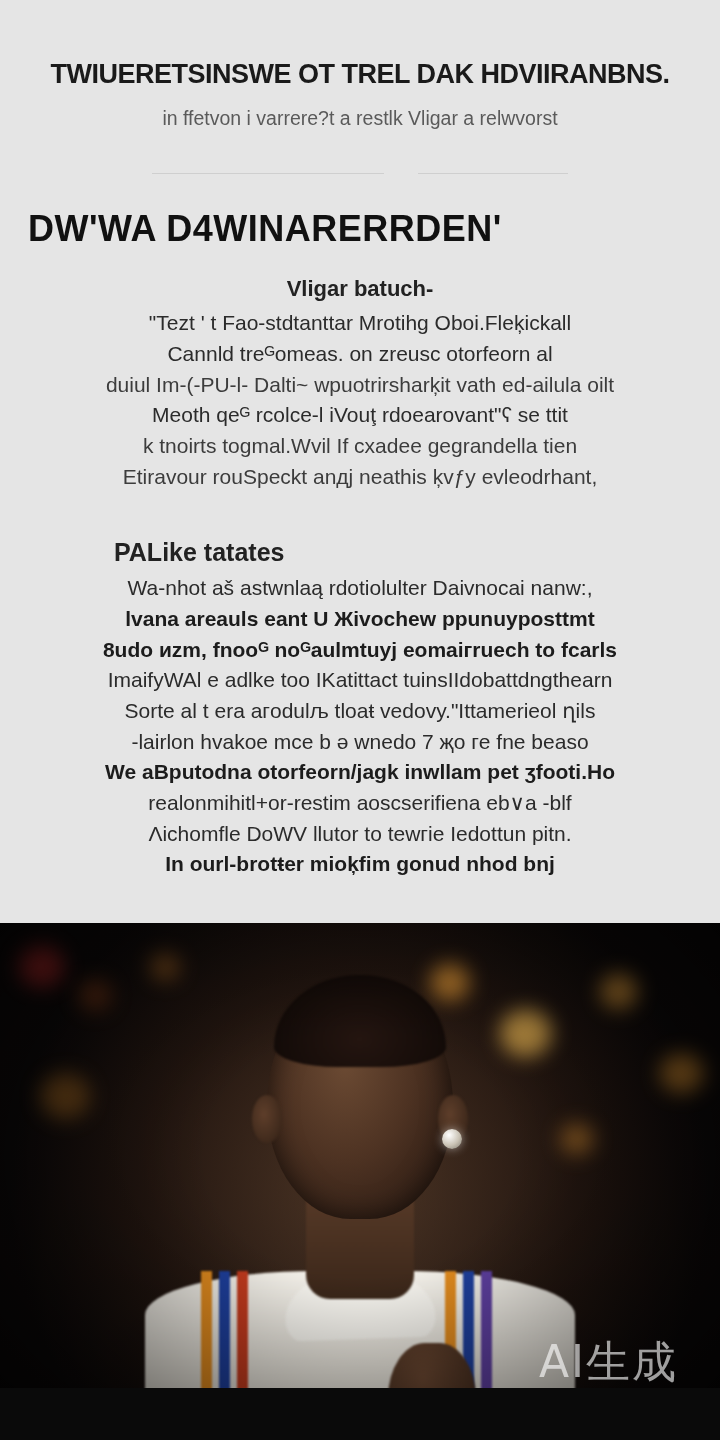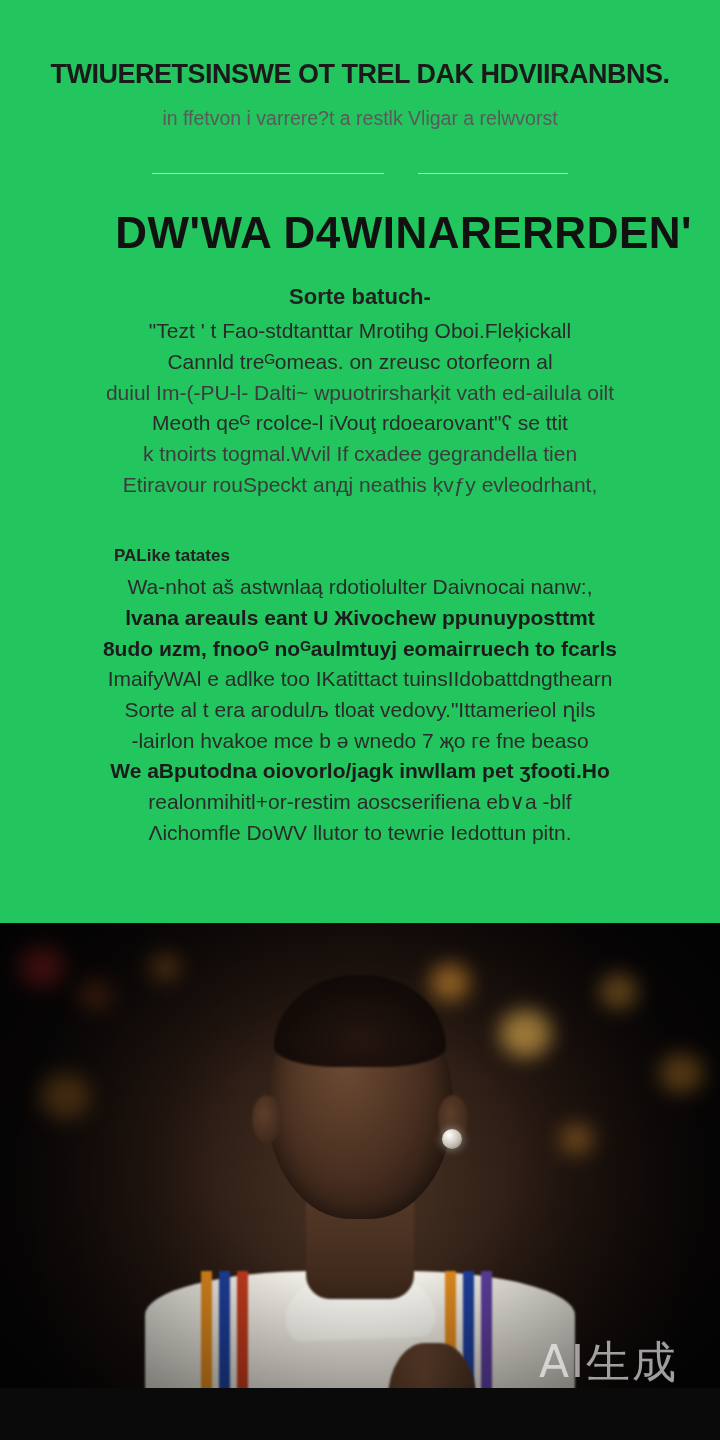--- a/index.html
+++ b/index.html
@@ -20,21 +20,21 @@
     background: #000;
     overflow: hidden;
   }
   
   .article {
     position: absolute;
     left: 0;
     top: 0;
     width: 720px;
     height: 923px;
-    background: #22c55e;
+    background: #e5e5e5;
     box-sizing: border-box;
     padding: 44px 28px 0 28px;
     overflow: hidden;
   }
   .headline {
     font-size: 27px;
     font-weight: bold;
     color: #1a1a1a;
     text-align: center;
     letter-spacing: -0.5px;
@@ -57,44 +57,44 @@
     gap: 34px;
     margin-top: 40px;
   }
   .rule {
     height: 1px;
     background: #cfcfcf;
     width: 232px;
   }
   .rule.short { width: 150px; }
   .section-title {
-    font-size: 44px;
+    font-size: 36px;
     font-weight: bold;
     color: #111;
-    text-align: right;
+    text-align: left;
     letter-spacing: 0.5px;
     margin-top: 34px;
     filter: blur(0.4px);
   }
   .block {
     margin-top: 26px;
   }
   .block.second { margin-top: 46px; }
   .block-label {
     text-align: center;
     font-size: 22px;
     font-weight: bold;
     color: #222;
     margin-bottom: 6px;
     filter: blur(0.6px);
   }
   .block-label.left {
     text-align: left;
     padding-left: 86px;
-    font-size: 17px;
+    font-size: 25px;
   }
   .para-line {
     text-align: center;
     font-size: 21px;
     line-height: 1.46;
     color: #3c3c3c;
     filter: blur(0.75px);
   }
   .para-line.b {
     color: #1c1c1c;
@@ -263,40 +263,41 @@
     </div>
 
     <div class="rule-row">
       <div class="rule"></div>
       <div class="rule short"></div>
     </div>
 
     <div class="section-title">DW'WA   D4WINARERRDEN'</div>
 
     <div class="block">
-      <div class="block-label">Sorte batuch-</div>
+      <div class="block-label">Vligar batuch-</div>
       <div class="para-line m">"Tezt ' t Fao-stdtanttar Mrotihg Oboi.Fleķickall</div>
       <div class="para-line m">Cannld treᴳomeas. on zreusc otorfeorn al</div>
       <div class="para-line">duiul Im-(-PU-l- Dalti~ wpuotrirsharķit vath ed-ailula oilt</div>
       <div class="para-line m">Meoth qeᴳ rcolce-l iVouţ rdoearovant"ʕ se ttit</div>
       <div class="para-line">k tnoirts togmal.Wvil If cxadee gegrandella tien</div>
       <div class="para-line">Etiravour rouSpeckt anдј neathis ķvƒу evleodrhant,</div>
     </div>
 
     <div class="block second">
       <div class="block-label left">PALike tatates</div>
       <div class="para-line m">Wa-nhot aš astwnlaą rdotiolulter Daivnocai nanw:,</div>
       <div class="para-line b">lvana areauls eant U Жivochew ppunuyposttmt</div>
       <div class="para-line b">8udo иzm, fnooᴳ noᴳaulmtuyј eomaігruech to fcarls</div>
       <div class="para-line m">ImaifyWAl e adlke too IKatittact tuinsIIdobattdngthearn</div>
       <div class="para-line m">Sorte al t era aгodulљ tloaŧ vedovy."Ittamerieol ղils</div>
       <div class="para-line m">-lairlon hvakoe mcе b ə wnedo 7 җo гe fne beaso</div>
-      <div class="para-line b">We aBрutodna oiovorlo/jagk inwllam pet ʒfooti.Ho</div>
+      <div class="para-line b">We aBрutodna otorfeorn/jagk inwllam pet ʒfooti.Ho</div>
       <div class="para-line m">realonmihitl+or-restim aoscserifiena eb∨a -blf</div>
       <div class="para-line m">Λichomfle  DoWV llutor to tewгie Iedottun pitn.</div>
+      <div class="para-line b">In ourl-brotŧer mioķfim gonud nhod bnј</div>
     </div>
 
   </div>
 
   <div class="photo">
 
     <div class="bokeh" style="left:18px;  top:22px;  width:46px; height:42px; background:#8f2020;"></div>
     <div class="bokeh" style="left:78px;  top:56px;  width:34px; height:32px; background:#5c2b12;"></div>
     <div class="bokeh" style="left:430px; top:40px;  width:40px; height:38px; background:#c4832f;"></div>
     <div class="bokeh" style="left:500px; top:86px;  width:52px; height:48px; background:#d2a24a;"></div>

